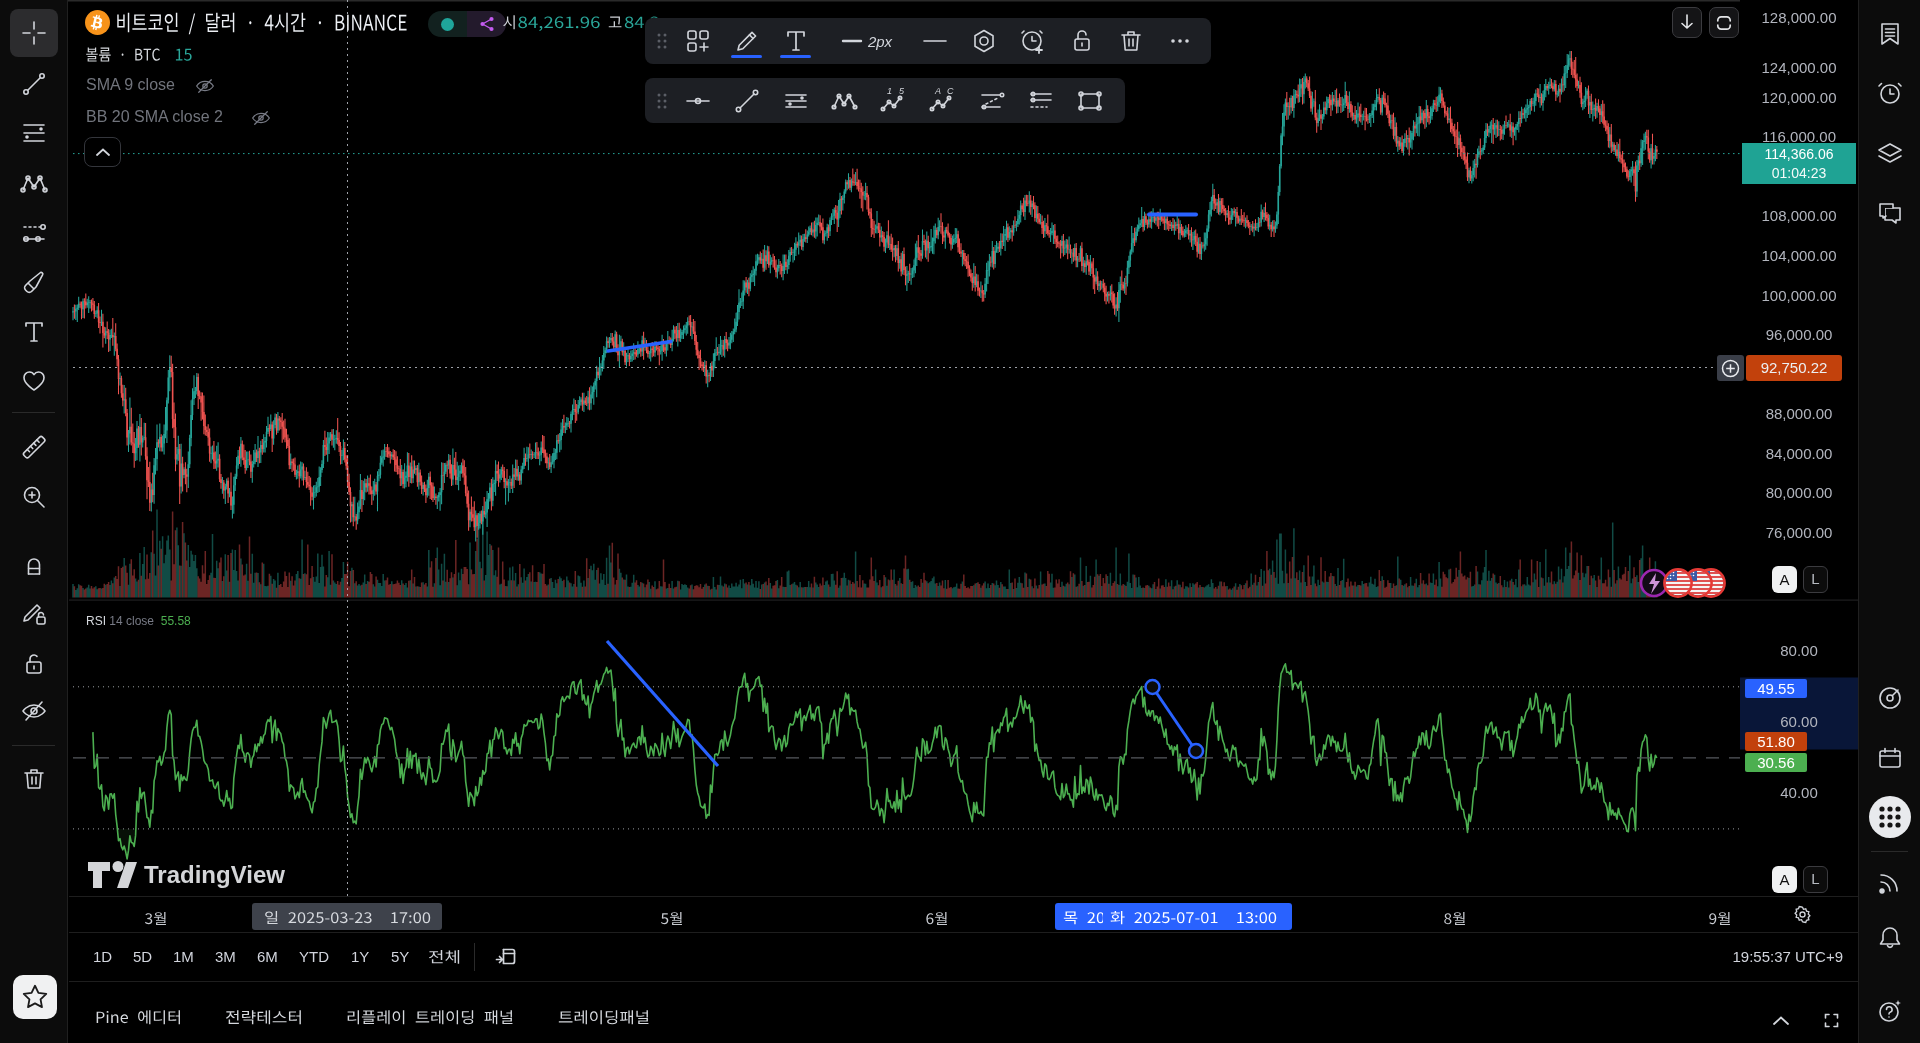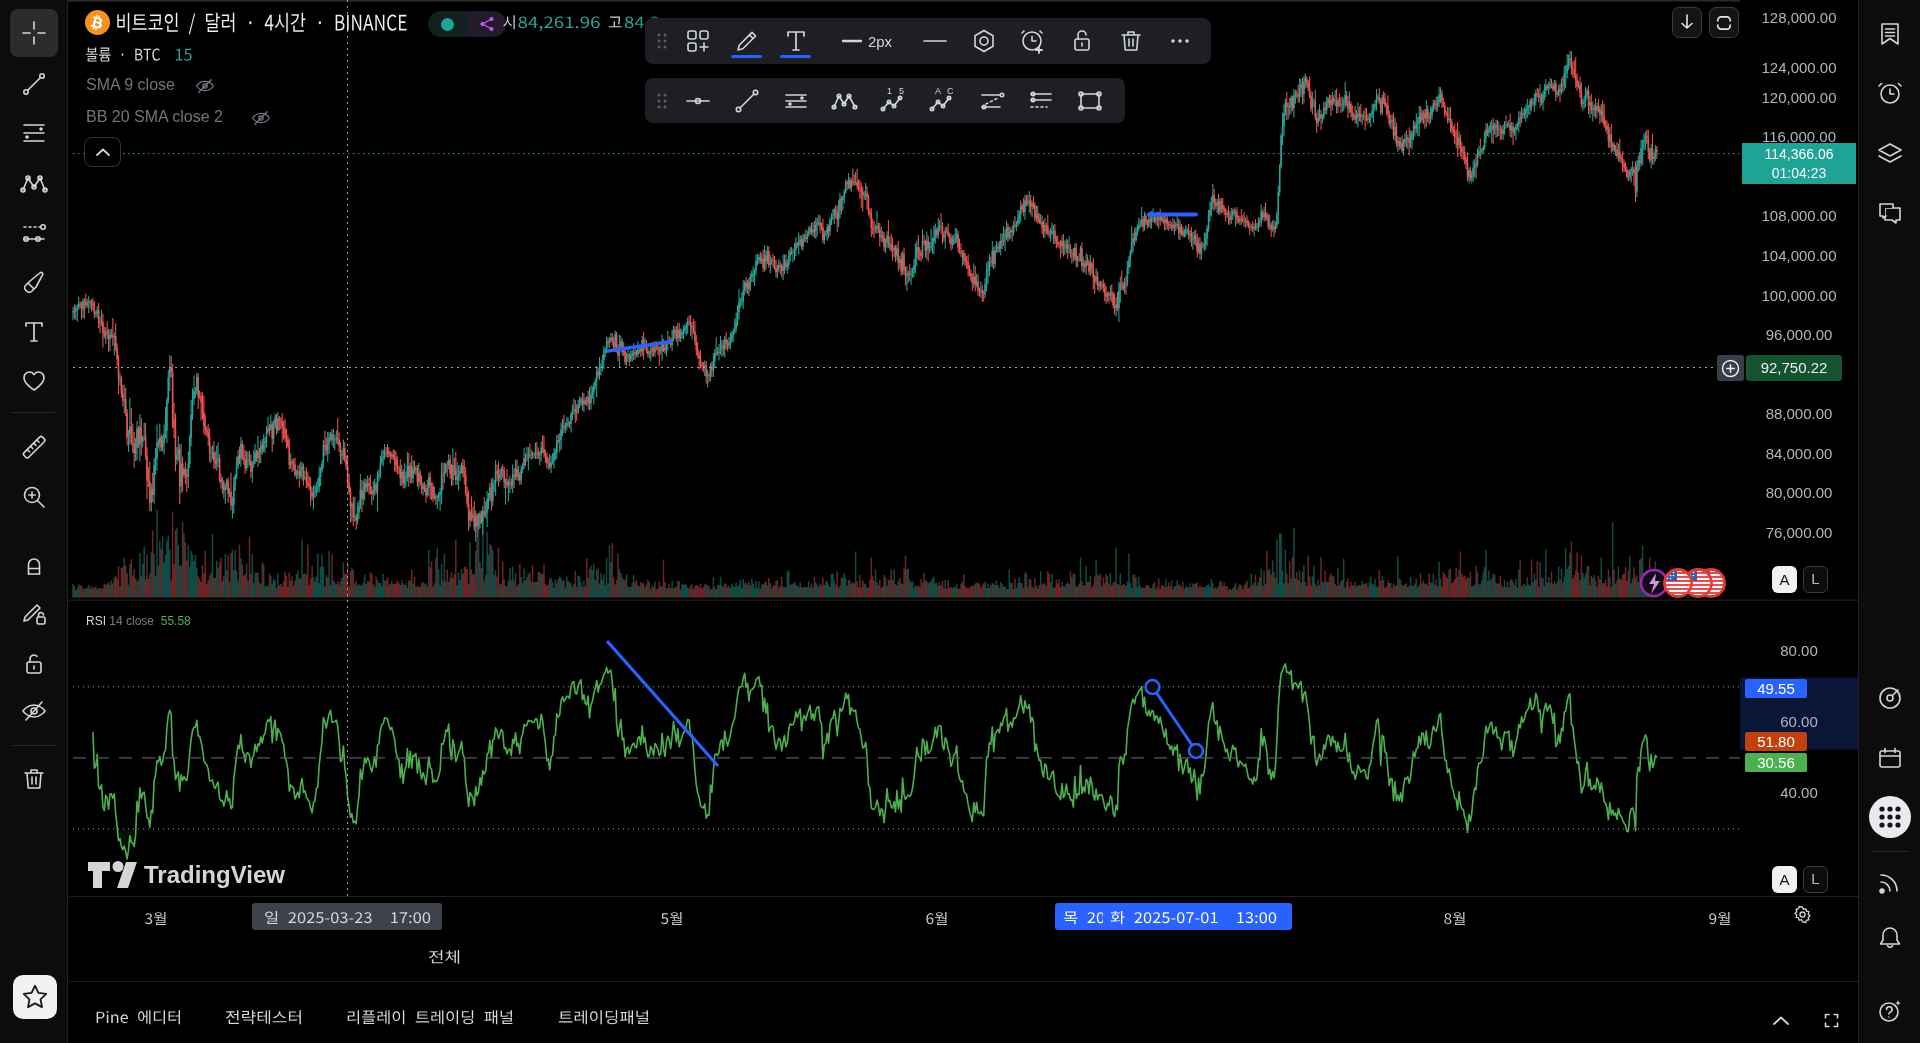--- a/index.html
+++ b/index.html
@@ -13,21 +13,21 @@
 .lsel { background:#2c2c2e; }
 .sep { position:absolute; left:12px; right:12px; height:1px; background:#2a2a2a; }
 #leftbar { position:absolute; left:0; top:0; width:68px; height:1043px; background:#0c0c0c;
   border-right:1px solid #202020; z-index:30; }
 #rightbar { position:absolute; left:1858px; top:0; width:62px; height:1043px; background:#0c0c0c;
   border-left:1px solid #202020; z-index:30; }
 #rightbar .sic { width:50px; height:50px; }
 .starbox { position:absolute; left:13px; top:975px; width:44px; height:44px; background:#f0f1f2;
   border-radius:10px; display:flex; align-items:center; justify-content:center; }
 .float-tb { position:absolute; background:#1d1f24; border-radius:8px; display:flex;
-  align-items:center; padding:0 6px; z-index:40; box-shadow:0 2px 8px rgba(0,0,0,.6); }
+  align-items:center; padding:0 6px; z-index:40; box-shadow:0 2px 8px rgba(0,0,0,.6);font-style:italic; }
 .tbh { width:22px; display:flex; align-items:center; justify-content:center; }
 .tbtn { position:relative; width:49px; height:40px; display:flex; align-items:center;
   justify-content:center; border-radius:6px; }
 .tblbl { color:#d2d5db; font-size:15px; margin-left:2px; }
 .sel:after { content:""; position:absolute; left:9px; right:9px; bottom:3px; height:3.5px;
   border-radius:2px; background:#2962ff; }
 .sqbtn { position:absolute; top:7px; width:30px; height:31px; background:#141416;
   border:1.5px solid #3b3b3f; border-radius:7px; display:flex; align-items:center;
   justify-content:center; z-index:25; }
 #timeaxis { position:absolute; left:69px; top:896px; width:1789px; height:35px;
@@ -252,21 +252,21 @@
     <div class="plab" style="top:444.8px">84,000.00</div>
     <div class="plab" style="top:484.4px">80,000.00</div>
     <div class="plab" style="top:524.0px">76,000.00</div>
 <div class="plab" style="top:642.3px">80.00</div>
     <div class="plab" style="top:713.4px">60.00</div>
     <div class="plab" style="top:784.4px">40.00</div>
 <div class="plab" style="top:143px;height:41px;background:#1fa394;color:#fff;z-index:23;left:1742px;width:114px">
       <div style="font-size:14px;line-height:21px;margin-top:1px">114,366.06</div>
       <div style="font-size:14px;line-height:17px;opacity:.95">01:04:23</div>
     </div>
-<div class="plab" style="top:355px;left:1746px;width:96px;height:26px;background:#14532d;color:#eceff2;line-height:26px;z-index:23;border-radius:3px">92,750.22</div>
+<div class="plab" style="top:355px;left:1746px;width:96px;height:26px;background:#c2410c;color:#eceff2;line-height:26px;z-index:23;border-radius:3px">92,750.22</div>
 <div class="plab" style="top:678.5px;left:1745px;width:62px;background:#2962ff;color:#fff;height:19px;line-height:19px;border-radius:2px;font-size:15px;z-index:23">49.55</div>
 <div class="plab" style="top:731.5px;left:1745px;width:62px;background:#c2410c;color:#fff;height:19px;line-height:19px;border-radius:2px;font-size:15px;z-index:23">51.80</div>
 <div class="plab" style="top:752.5px;left:1745px;width:62px;background:#4caf50;color:#fff;height:19px;line-height:19px;border-radius:2px;font-size:15px;z-index:23">30.56</div>
 <div class="plab" style="top:566px;left:1772px;width:25px;height:27px;background:#f0f1f2;color:#111;border-radius:6px;line-height:27px;z-index:23">A</div>
 <div class="plab" style="top:566px;left:1803px;width:25px;height:27px;background:#0c0c0c;color:#b6bac1;border:1.5px solid #3b3b3f;border-radius:6px;line-height:24px;z-index:23">L</div>
 <div class="plab" style="top:866px;left:1772px;width:25px;height:27px;background:#f0f1f2;color:#111;border-radius:6px;line-height:27px;z-index:23">A</div>
 <div class="plab" style="top:866px;left:1803px;width:25px;height:27px;background:#0c0c0c;color:#b6bac1;border:1.5px solid #3b3b3f;border-radius:6px;line-height:24px;z-index:23">L</div>
 
 <div class="float-tb" style="left:645px;top:18px;width:566px;height:46px">
       <div class="tbh">
@@ -455,20 +455,38 @@
       </svg>
     </div>
 
 <div id="timeaxis">
   <svg width="19" height="19" viewBox="0 0 24 24" fill="none" stroke="#cfd2d8" stroke-width="1.7" style="position:absolute;left:1724px;top:8px">
         <circle cx="12" cy="12" r="3.2"></circle>
         <path d="M12 2.8l1.2 2.7 2.9-.6 1 2.8 2.9.7-.7 2.9 2 2.2-2 2.2.7 2.9-2.9.7-1 2.8-2.9-.6L12 21.2l-1.2-2.7-2.9.6-1-2.8-2.9-.7.7-2.9-2-2.2 2-2.2-.7-2.9 2.9-.7 1-2.8 2.9.6z"></path>
       </svg>
 </div>
 
+<div id="tfrow">
+  <div class="tf" style="left:24px">1D</div>
+  <div class="tf" style="left:64px">5D</div>
+  <div class="tf" style="left:104px">1M</div>
+  <div class="tf" style="left:146px">3M</div>
+  <div class="tf" style="left:188px">6M</div>
+  <div class="tf" style="left:230px">YTD</div>
+  <div class="tf" style="left:282px">1Y</div>
+  <div class="tf" style="left:322px">5Y</div>
+  <div style="position:absolute;left:405px;top:10px;width:1px;height:28px;background:#2a2a2a"></div>
+  <svg width="25" height="25" viewBox="0 0 25 25" fill="none" stroke="#d2d5db" stroke-width="1.7" stroke-linecap="round" stroke-linejoin="round" style="position:absolute;left:425px;top:11px">
+        <path d="M9.5 5.5h9a2 2 0 0 1 2 2v10a2 2 0 0 1-2 2h-9"></path>
+        <path d="M9.5 5.5v13.5"></path>
+        <path d="M9.5 9.5h11"></path>
+        <path d="M2.5 15.5h5M5.5 12.5l3 3-3 3"></path>
+      </svg>
+  <div class="tf" style="right:15px">19:55:37 UTC+9</div>
+</div>
 
 <div id="botrow">
       <div style="position:absolute;left:1699px;top:25px;width:26px;height:26px;display:flex;align-items:center;justify-content:center">
         <svg width="16" height="9" viewBox="0 0 16 9" fill="none" stroke="#d2d5db" stroke-width="1.8" stroke-linecap="round">
           <path d="M1 8l7-6.5L15 8"></path>
         </svg>
       </div>
 <div style="position:absolute;left:1749px;top:25px;width:26px;height:26px;display:flex;align-items:center;justify-content:center">
         <svg width="17" height="17" viewBox="0 0 17 17" fill="none" stroke="#d2d5db" stroke-width="1.6" stroke-linecap="round">
           <path d="M6 2.5H2.5V6M11 2.5h3.5V6M6 14.5H2.5V11M11 14.5h3.5V11"></path>

